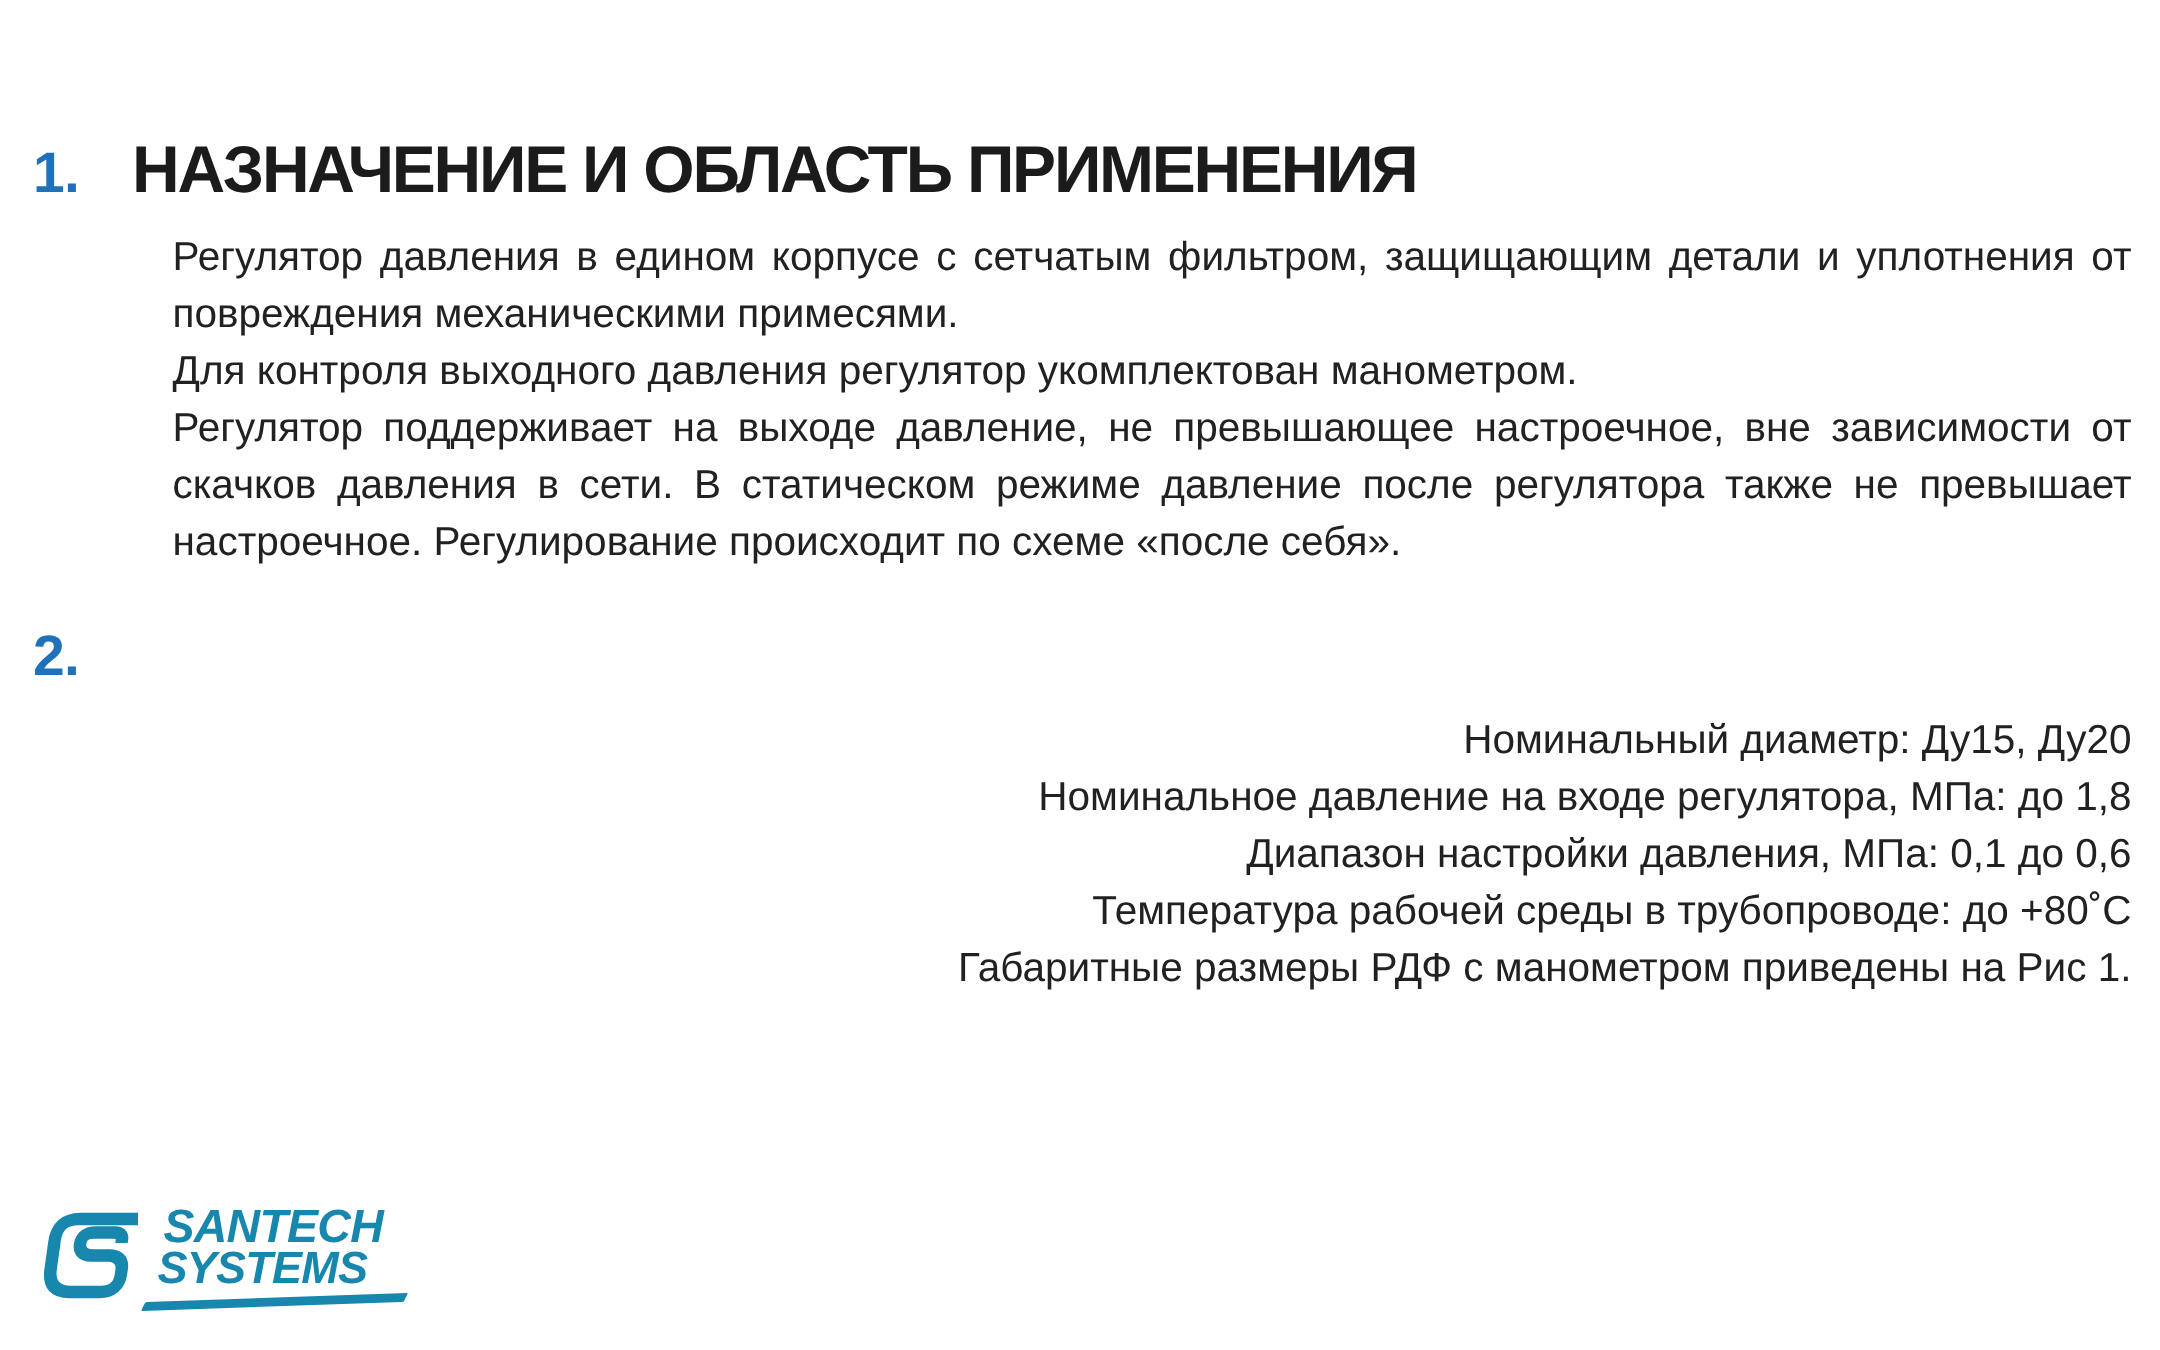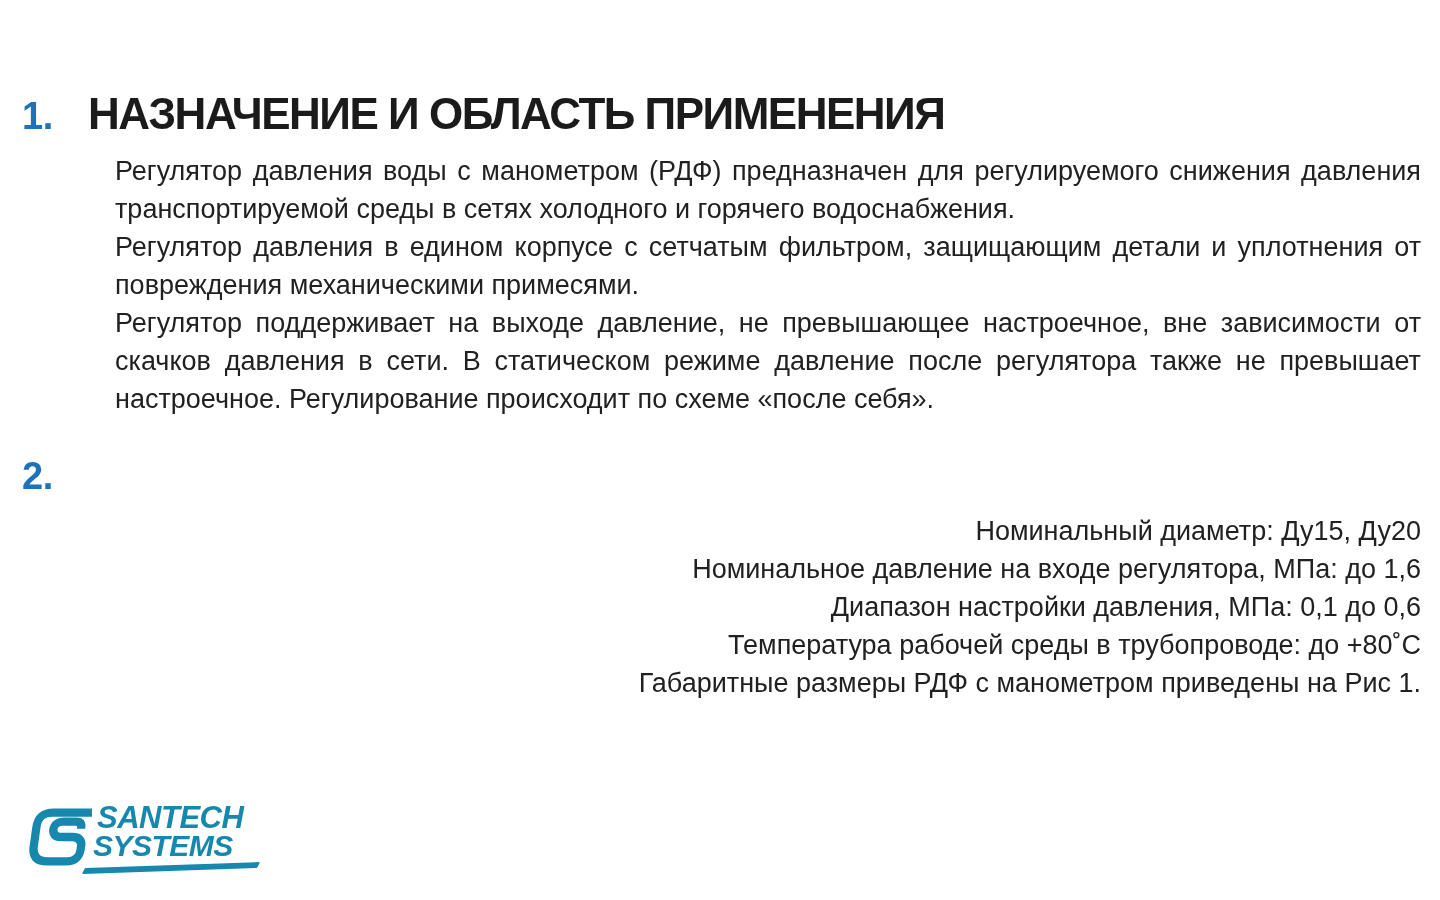--- a/index.html
+++ b/index.html
@@ -67,21 +67,21 @@
     display: flex;
     align-items: flex-start;
     color: var(--logo-teal, #1787ae);
   }
   .logo-icon {
     width: 64px;
     height: 86px;
     flex: 0 0 auto;
   }
   .logo-text {
-    margin-left: 5px;
+    margin-left: 17px;
     padding-top: 8px;
     display: flex;
     flex-direction: column;
   }
   .logo-line1, .logo-line2 {
     font-style: italic;
     font-weight: 700;
     letter-spacing: -0.5px;
     line-height: 1;
     color: var(--logo-teal, #1787ae);
@@ -102,33 +102,33 @@
 <body>
 
 <main class="page">
 
   <section class="section-first">
     <div class="heading-row">
       <span class="sec-num">1.</span>
       <h1 class="sec-title">НАЗНАЧЕНИЕ И ОБЛАСТЬ ПРИМЕНЕНИЯ</h1>
     </div>
     <div class="body-block">
-      <p>Регулятор давления воды с манометром (РДФ) предназначен для регулируемого снижения давления транспортируемой среды в сетях холодного и горячего водоснабжения.</p>
       <p>Регулятор давления в едином корпусе с сетчатым фильтром, защищающим детали и уплотнения от повреждения механическими примесями.</p>
+      <p>Для контроля выходного давления регулятор укомплектован манометром.</p>
       <p>Регулятор поддерживает на выходе давление, не превышающее настроечное, вне зависимости от скачков давления в сети. В статическом режиме давление после регулятора также не превышает настроечное. Регулирование происходит по схеме «после себя».</p>
     </div>
   </section>
 
   <section class="section-second">
     <div class="heading-row">
       <span class="sec-num">2.</span>
     </div>
     <div class="body-block specs">
       <p>Номинальный диаметр: Ду15, Ду20</p>
-      <p>Номинальное давление на входе регулятора, МПа: до 1,6</p>
+      <p>Номинальное давление на входе регулятора, МПа: до 1,8</p>
       <p>Диапазон настройки давления, МПа: 0,1 до 0,6</p>
       <p>Температура рабочей среды в трубопроводе: до +80˚С</p>
       <p>Габаритные размеры РДФ с манометром приведены на Рис 1.</p>
     </div>
   </section>
 
   <div class="logo">
     <svg class="logo-icon" viewBox="0 0 100 100" aria-hidden="true">
       <g transform="translate(9,0) skewX(-8)" fill="none" stroke="currentColor" stroke-width="13" stroke-linecap="butt" stroke-linejoin="round">
         <path d="M 96 12

